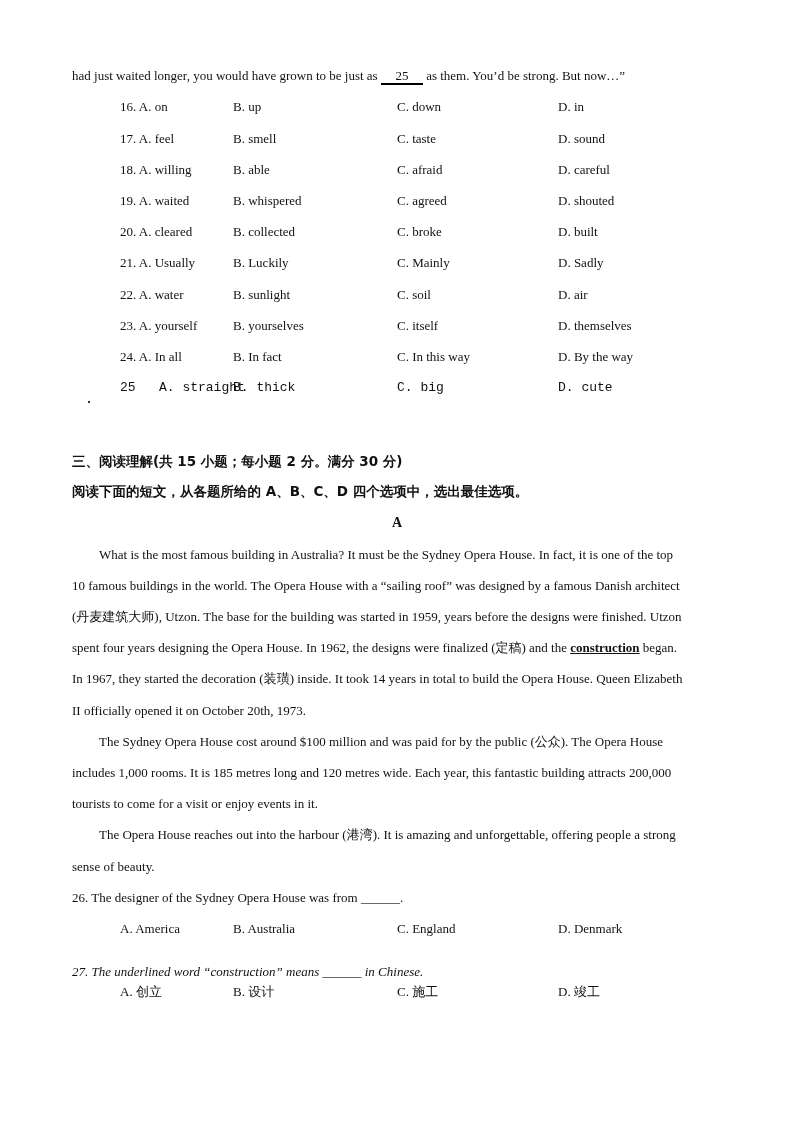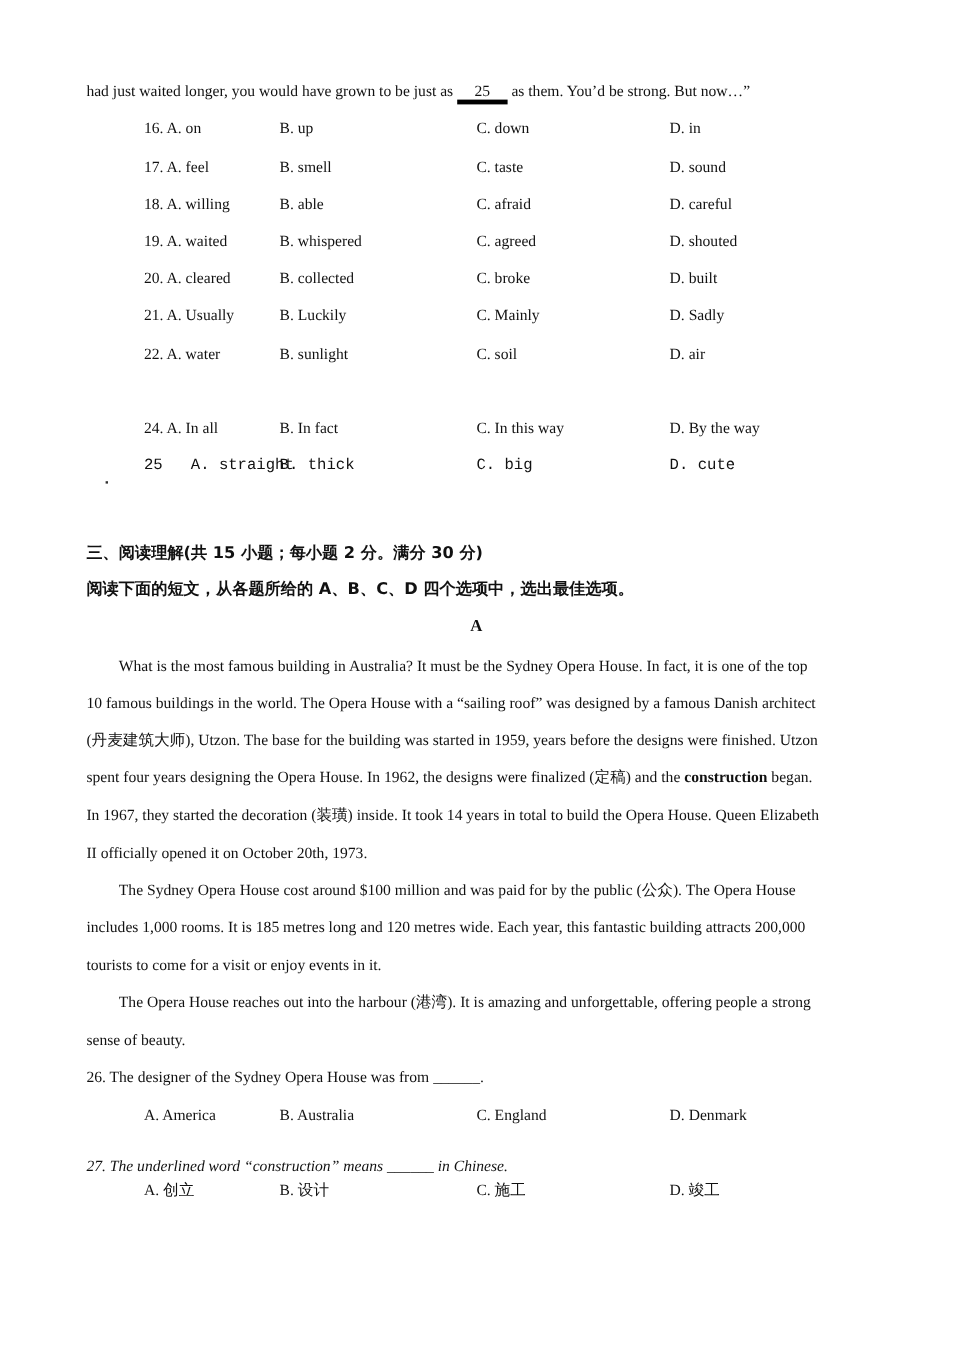--- a/index.html
+++ b/index.html
@@ -4,25 +4,25 @@
 <style>
   html, body { margin: 0; padding: 0; background: #ffffff; }
   body { width: 794px; height: 1123px; position: relative; overflow: hidden;
          font-family: "Liberation Serif", "DejaVu Serif", serif; color: #111; }
   .page { position: absolute; left: 0; top: 0; width: 794px; height: 1123px; }
   .line { position: absolute; left: 72px; font-size: 13px; line-height: 16px; white-space: nowrap; }
   .indent { left: 99px; }
   .opt-row { position: absolute; left: 72px; width: 660px; height: 16px; font-size: 13px; line-height: 16px; }
   .opt { position: absolute; top: 0; white-space: nowrap; }
   .c0 { left: 0; margin-left: 48px; } .c1 { left: 161px; } .c2 { left: 325px; } .c3 { left: 486px; }
-  .blank { display: inline-block; border-bottom: 4px solid #000000; text-align: center; line-height: 14px; }
+  .blank { display: inline-block; border-bottom: 2px solid #000000; text-align: center; line-height: 14px; }
   .heading { position: absolute; left: 72px; font-size: 13.5px; font-weight: bold; line-height: 18px;
              font-family: "DejaVu Sans", "Liberation Sans", sans-serif; letter-spacing: 0px; white-space: nowrap; }
   .center-title { position: absolute; left: 0; width: 794px; text-align: center; font-size: 14px; font-weight: bold; }
-  .u { font-weight: bold; margin-top: 42px; }
+  .u { text-decoration: underline; font-weight: bold; margin-top: 42px; }
   .dot { position: absolute; left: 88px; top: 401px; width: 2px; height: 2px; background: #333; }
 </style>
 </head>
 <body>
 
 <div class="page">
 
   <div class="line" style="top:68px;">
     <span>had just waited longer, you would have grown to be just as </span><span class="blank" style="width:42px;">25</span><span> as them. You’d be strong. But now…”</span>
   </div>
@@ -61,20 +61,26 @@
     <span class="opt c0">21. A. Usually</span>
     <span class="opt c1">B. Luckily</span>
     <span class="opt c2">C. Mainly</span>
     <span class="opt c3">D. Sadly</span>
   </div>
   <div class="opt-row" style="top:287px;">
     <span class="opt c0">22. A. water</span>
     <span class="opt c1">B.  sunlight</span>
     <span class="opt c2">C. soil</span>
     <span class="opt c3">D. air</span>
+  </div>
+  <div class="opt-row" style="top:318px;">
+    <span class="opt c0">23. A. yourself</span>
+    <span class="opt c1">B.  yourselves</span>
+    <span class="opt c2">C. itself</span>
+    <span class="opt c3">D. themselves</span>
   </div>
   <div class="opt-row" style="top:349px;">
     <span class="opt c0">24. A. In all</span>
     <span class="opt c1">B.  In fact</span>
     <span class="opt c2">C. In this way</span>
     <span class="opt c3">D. By the way</span>
   </div>
   <div class="opt-row" style="top:380px;font-family:Liberation Mono, monospace;">
     <span class="opt c0" style="white-space:pre;">25   A. straight</span>
     <span class="opt c1">B.  thick</span>

